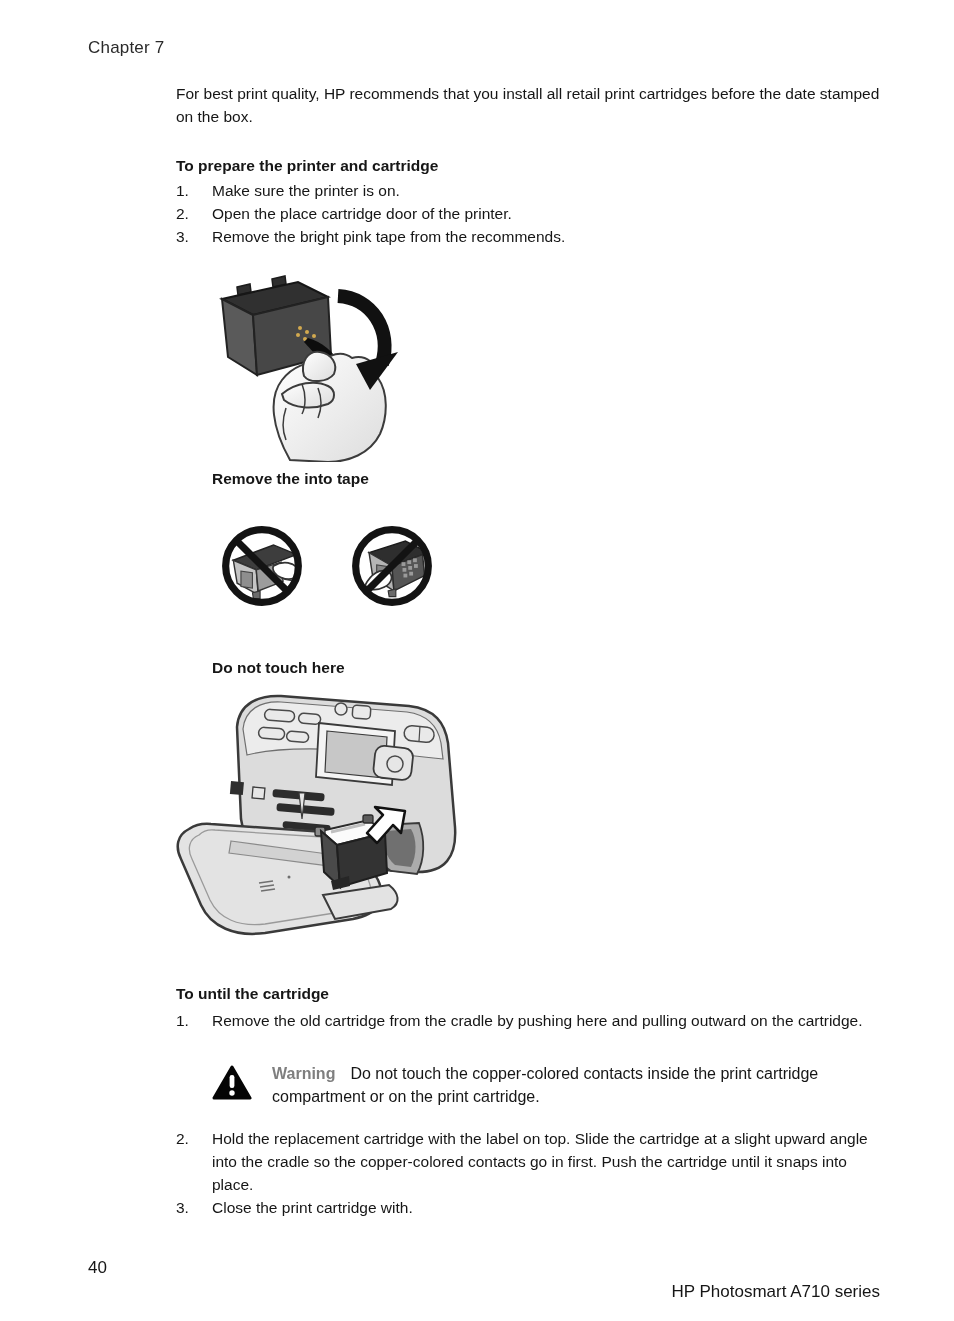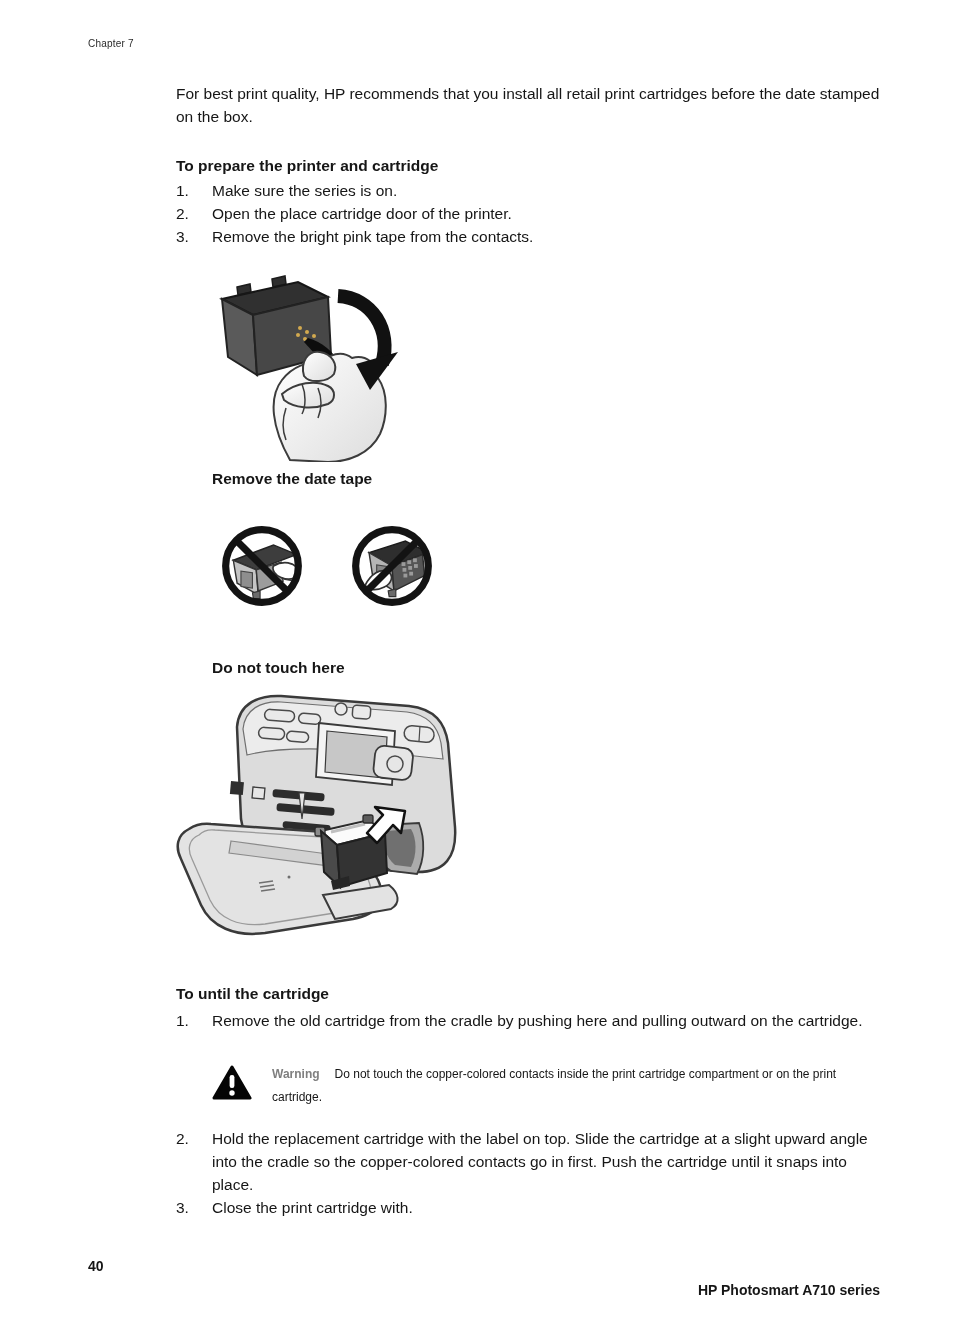--- a/index.html
+++ b/index.html
@@ -8,58 +8,58 @@
     position: relative;
     width: 954px;
     height: 1321px;
     background: #ffffff;
     margin: 0 auto;
     font-family: "Liberation Sans", "DejaVu Sans", sans-serif;
     color: #161616;
     overflow: hidden;
   }
   .abs { position: absolute; }
-  .chapter { font-size: 10px; color: #2a2a2a; letter-spacing: .2px; }
+  .chapter { font-size: 17px; color: #2a2a2a; letter-spacing: .2px; }
   .body-text { font-size: 15.5px; line-height: 23px; }
   .heading { font-size: 15.5px; line-height: 23px; font-weight: bold; }
   .caption { font-size: 15.5px; font-weight: bold; }
   .list-row { display: flex; font-size: 15.5px; line-height: 23px; }
   .list-num { width: 36px; flex: 0 0 36px; }
   .list-text { flex: 1; }
   .warning-block { display: flex; align-items: flex-start; }
   .warning-icon-wrap { flex: 0 0 40px; margin-top: 2px; }
-  .warning-text { width: 610px; margin-left: 20px; font-size: 12px; line-height: 22.5px; }
+  .warning-text { width: 610px; margin-left: 20px; font-size: 16px; line-height: 22.5px; }
   .warning-label { font-weight: bold; color: #7f7f7f; margin-right: 15px; }
-  .footer { font-size: 14px; font-weight: bold; }
+  .footer { font-size: 17px; font-weight: normal; }
   .fig { display: block; }
   .circles-row { display: flex; gap: 42px; }
 </style>
 </head>
 <body>
 
 <div id="page">
 
   <div class="abs chapter" style="left:88px; top:38px;">Chapter 7</div>
 
   <div class="abs body-text" style="left:176px; top:82px; width:708px;">For best print quality, HP recommends that you install all retail print cartridges before the date stamped on the box.</div>
 
   <div class="abs heading" style="left:176px; top:154px;">To prepare the printer and cartridge</div>
 
   <div class="abs" style="left:176px; top:179px; width:708px;">
     <div class="list-row">
       <span class="list-num">1.</span>
-      <span class="list-text">Make sure the series is on.</span>
+      <span class="list-text">Make sure the printer is on.</span>
     </div>
     <div class="list-row">
       <span class="list-num">2.</span>
       <span class="list-text">Open the place cartridge door of the printer.</span>
     </div>
     <div class="list-row">
       <span class="list-num">3.</span>
-      <span class="list-text">Remove the bright pink tape from the contacts.</span>
+      <span class="list-text">Remove the bright pink tape from the recommends.</span>
     </div>
   </div>
 
   <div class="abs" style="left:210px; top:272px;">
     <svg class="fig" width="192" height="190" viewBox="0 0 192 190">
       <defs>
         <linearGradient id="handGrad" x1="0" y1="0" x2="1" y2="1">
           <stop offset="0" stop-color="#ffffff"></stop>
             <stop offset="1" stop-color="#dddddd"></stop>
         </linearGradient>
@@ -96,21 +96,21 @@
         <path d="M76,136 C72,148 72,158 76,168"></path>
       </g>
 
       <g>
         <path d="M128,24 C162,26 182,58 172,92" stroke="#111111" stroke-width="14" fill="none"></path>
         <polygon points="188,80 160,118 146,92" fill="#111111"></polygon>
       </g>
     </svg>
   </div>
 
-  <div class="abs caption" style="left:212px; top:470px;">Remove the date tape</div>
+  <div class="abs caption" style="left:212px; top:470px;">Remove the into tape</div>
 
   <div class="abs circles-row" style="left:218px; top:520px;">
     <svg class="fig" width="88" height="92" viewBox="0 0 92 92">
       <defs>
           <clipPath id="c1">
             <circle cx="46" cy="46" r="35"></circle>
           </clipPath>
         </defs>
       <g clip-path="url(#c1)">
         <polygon points="16,40 58,24 82,34 40,50" fill="#3d3d3d" stroke="#222" stroke-width="1.5"></polygon>

